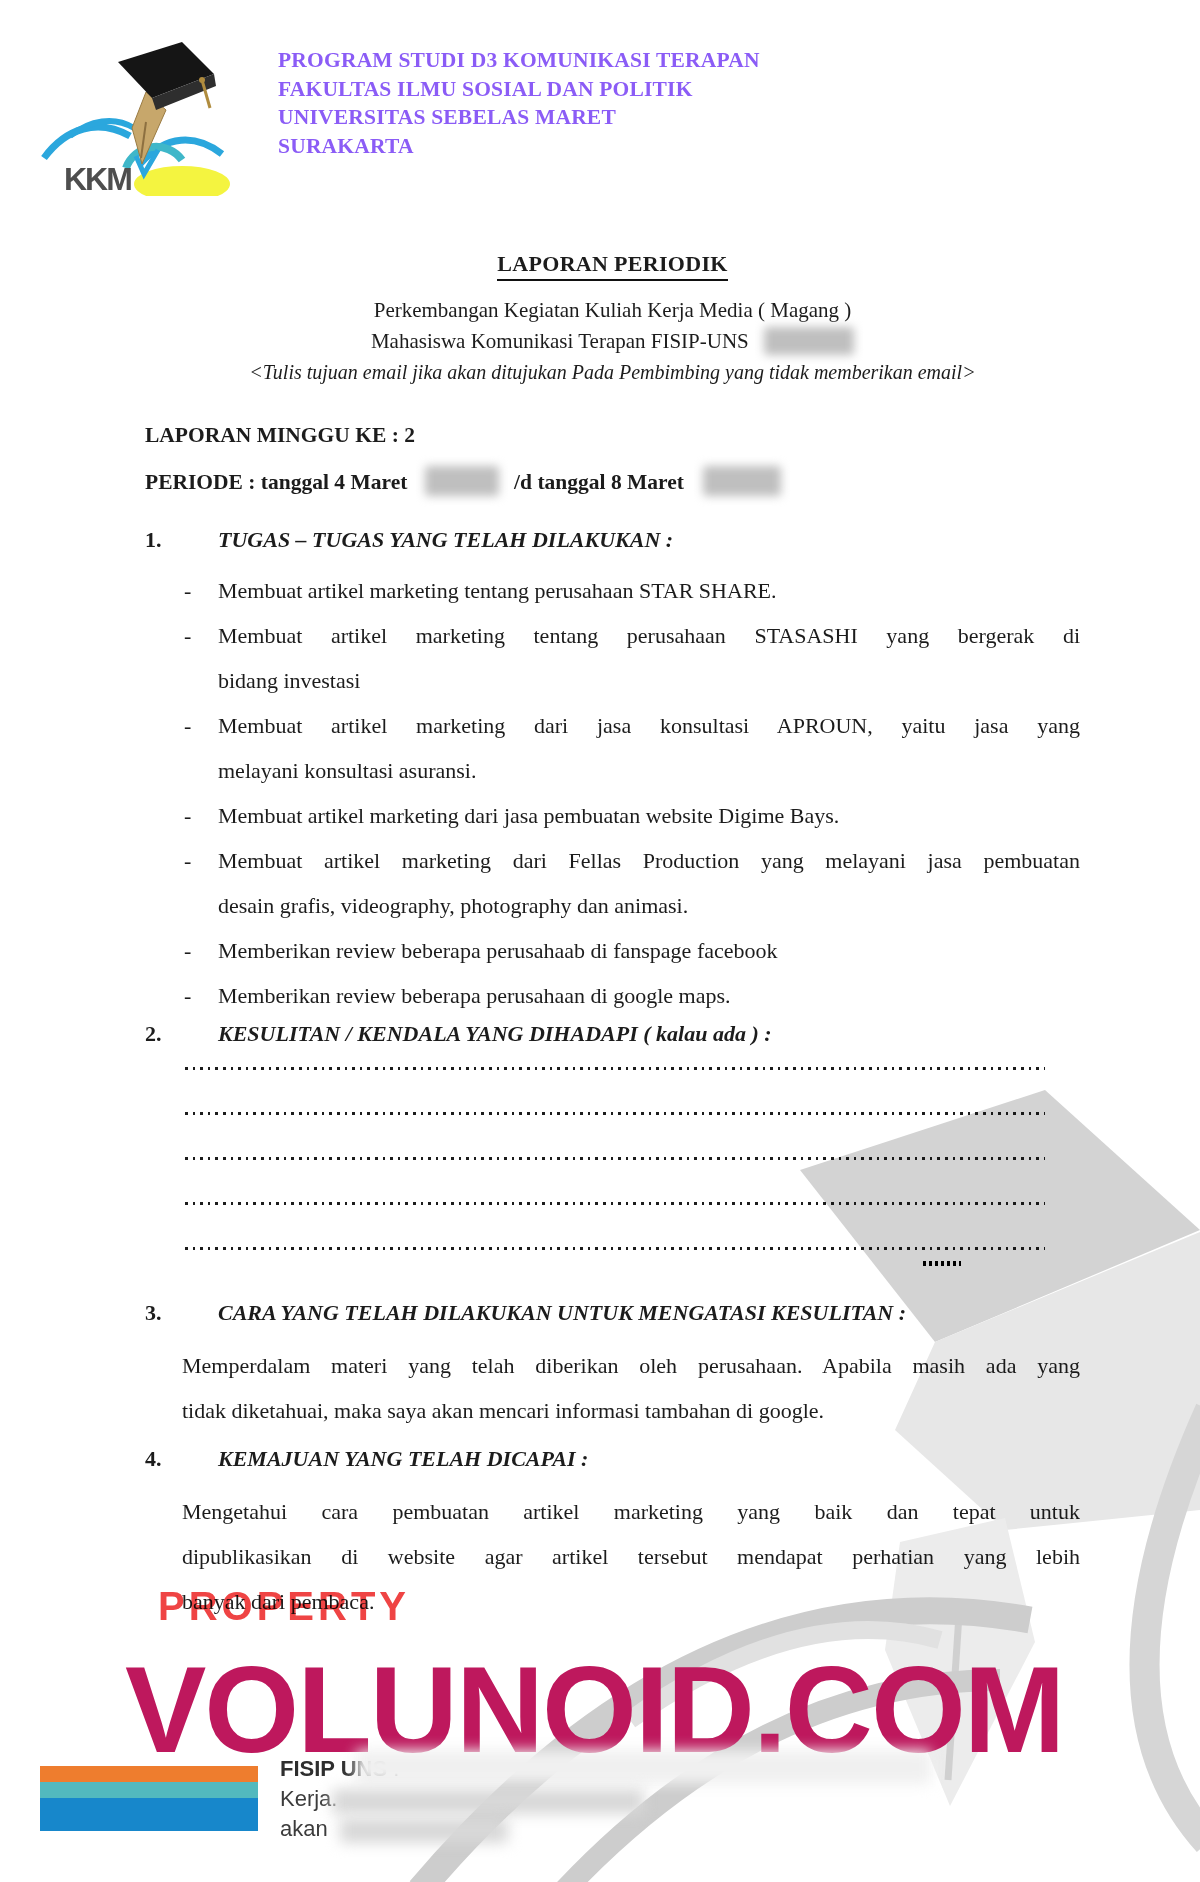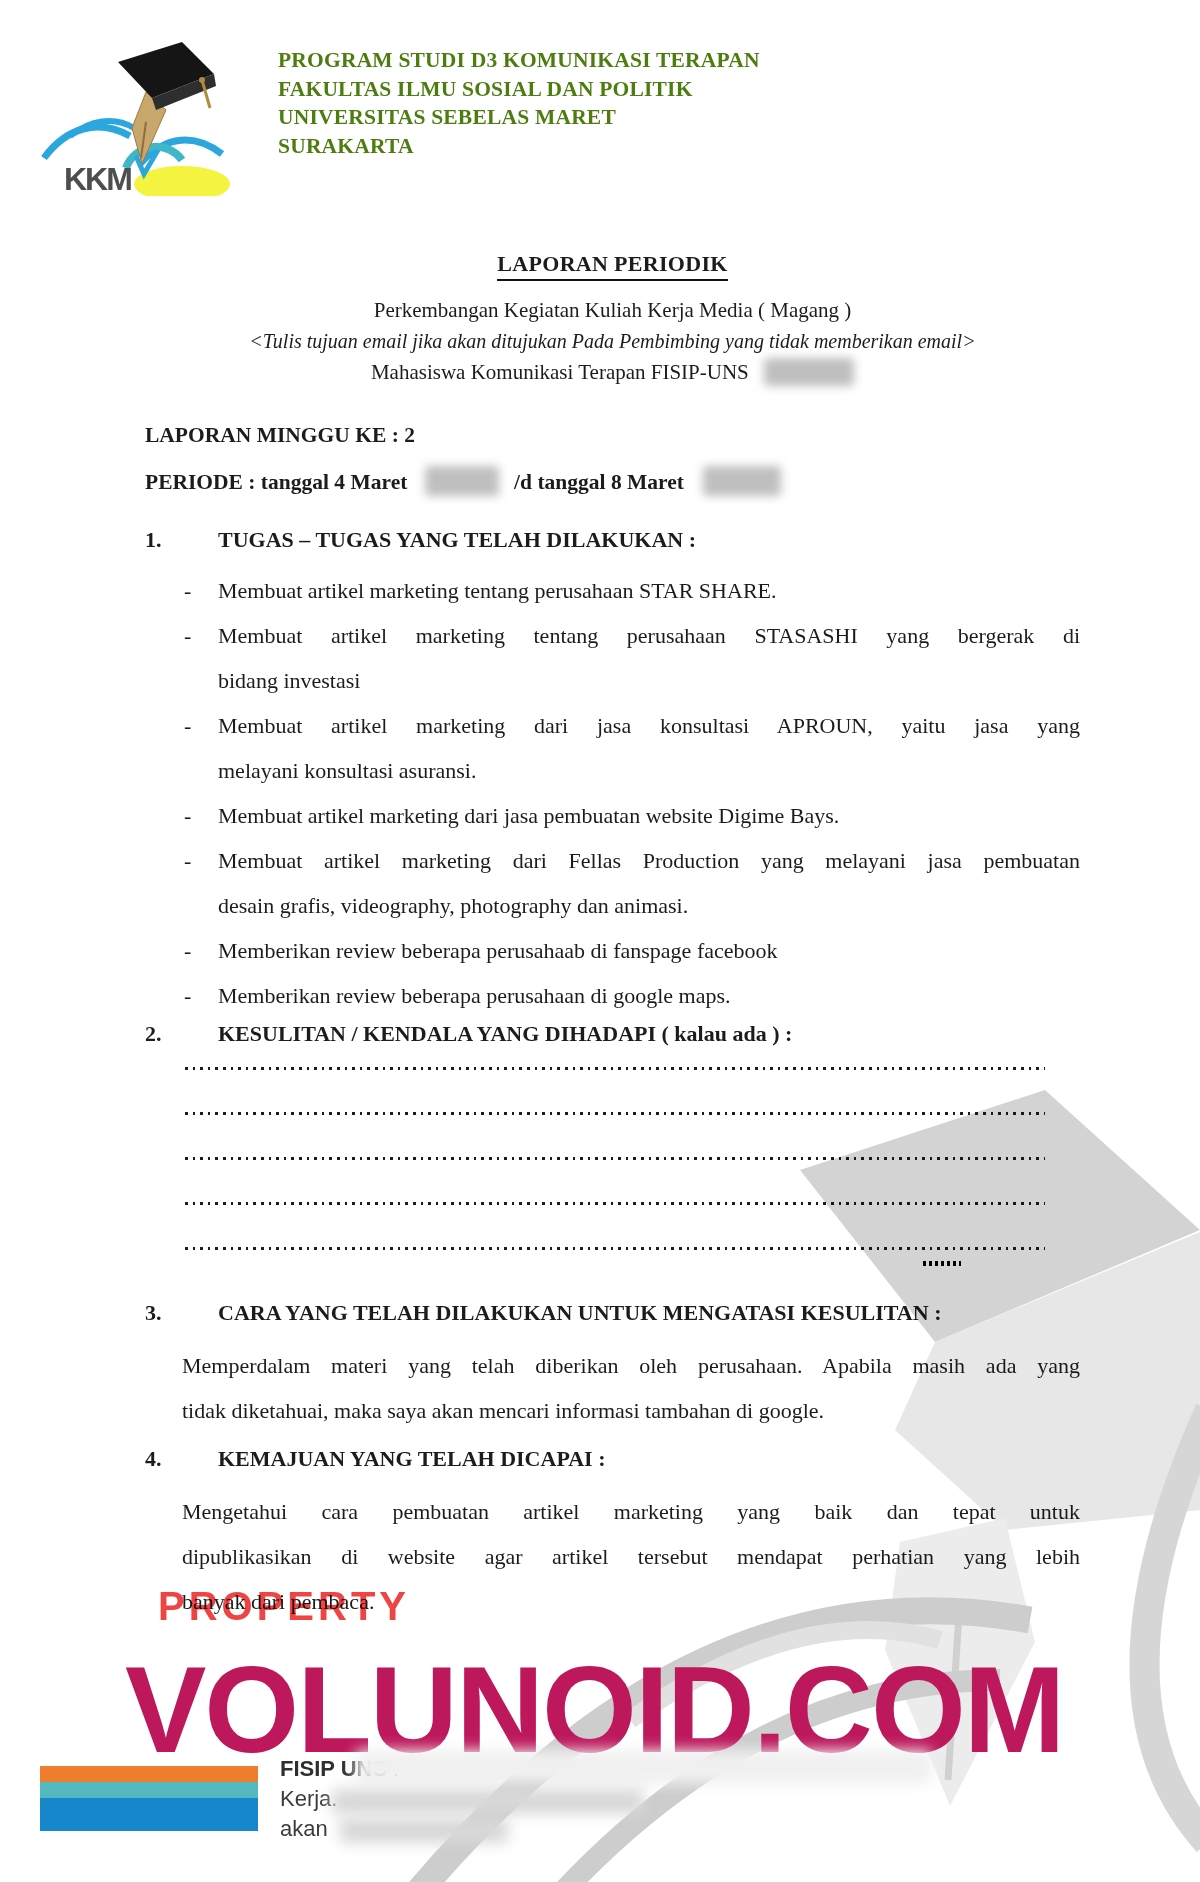--- a/index.html
+++ b/index.html
@@ -6,21 +6,21 @@
   html,body { background:#888; }
   #page {
     position:relative; width:1200px; height:1882px; background:#ffffff;
     overflow:hidden; font-family:"Liberation Serif","DejaVu Serif",serif; color:#1c1c1c;
     margin:0 auto;
   }
   
   #kkm-logo { position:absolute; left:40px; top:36px; width:192px; height:160px; }
   #header-lines {
     position:absolute; left:278px; top:46px; width:700px;
-    font-weight:bold; font-size:21.5px; line-height:28.5px; color:#4d7c0f;
+    font-weight:bold; font-size:21.5px; line-height:28.5px; color:#8b5cf6;
     letter-spacing:.2px;
   }
   
   #main { position:absolute; left:145px; top:250px; width:935px; z-index:1; }
   .center { text-align:center; }
   #doc-title-wrap { text-align:center; }
   #doc-title {
     display:inline-block; font-weight:bold; font-size:22px; line-height:28px;
     border-bottom:2.5px solid #111; padding-bottom:1px; letter-spacing:.3px;
   }
@@ -28,21 +28,21 @@
   #subtitle-2 { margin-top:3px;  font-size:21px; line-height:28px; }
   #subtitle-note { margin-top:4px; font-size:20px; line-height:27px; font-style:italic; }
   .redact {
     display:inline-block; background:#bfbfbf; filter:blur(5px); border-radius:3px;
     vertical-align:-7px;
   }
   #week-line   { margin-top:34px; font-weight:bold; font-size:21.5px; line-height:30px; }
   #period-line { margin-top:16px; font-weight:bold; font-size:21.5px; line-height:32px; }
   .sec-head { display:flex; font-weight:bold; font-size:22px; line-height:32px; }
   .sec-num  { width:73px; flex:none; }
-  .sec-title{ flex:1; }
+  .sec-title{ flex:1;font-style:italic; }
   #sec1-head { margin-top:26px; }
   #task-list { margin-top:12px; }
   .bullet { position:relative; padding-left:73px; }
   .dash { position:absolute; left:39px; top:0; line-height:45px; font-size:22px; }
   .bline, .pline { font-size:22px; line-height:45px; white-space:nowrap; }
   .just { text-align:justify; text-align-last:justify; white-space:normal; }
   #sec2-head { margin-top:0px; }
   #dotted-lines { margin-top:2px; }
   .dotrow { position:relative; height:28px; }
   .dotbar {
@@ -114,25 +114,25 @@
       <div>UNIVERSITAS SEBELAS MARET</div>
       <div>SURAKARTA</div>
     </div>
 
   <div id="main">
 
     <div id="doc-title-wrap">
       <span id="doc-title">LAPORAN PERIODIK</span>
     </div>
     <div id="subtitle-1" class="center">Perkembangan Kegiatan Kuliah Kerja Media ( Magang )</div>
-    <div id="subtitle-note" class="center">&lt;Tulis tujuan email jika akan ditujukan Pada Pembimbing yang tidak memberikan email&gt;</div>
     <div id="subtitle-2" class="center">
       <span>Mahasiswa Komunikasi Terapan FISIP-UNS</span>
       <span class="redact" style="width:90px;height:28px;margin-left:10px;"></span>
     </div>
+    <div id="subtitle-note" class="center">&lt;Tulis tujuan email jika akan ditujukan Pada Pembimbing yang tidak memberikan email&gt;</div>
 
     <div id="week-line">LAPORAN MINGGU KE : 2</div>
 
     <div id="period-line">
       <span>PERIODE : tanggal 4 Maret</span>
       <span class="redact" style="width:74px;height:30px;margin:0 10px 0 12px;"></span>
       <span>/d tanggal 8 Maret</span>
       <span class="redact" style="width:78px;height:30px;margin-left:14px;"></span>
     </div>
 

